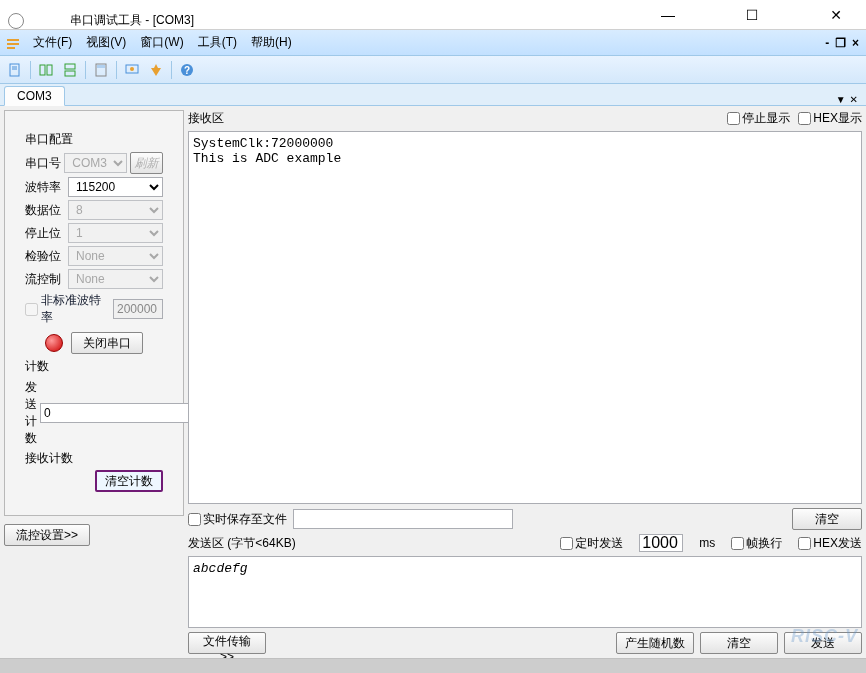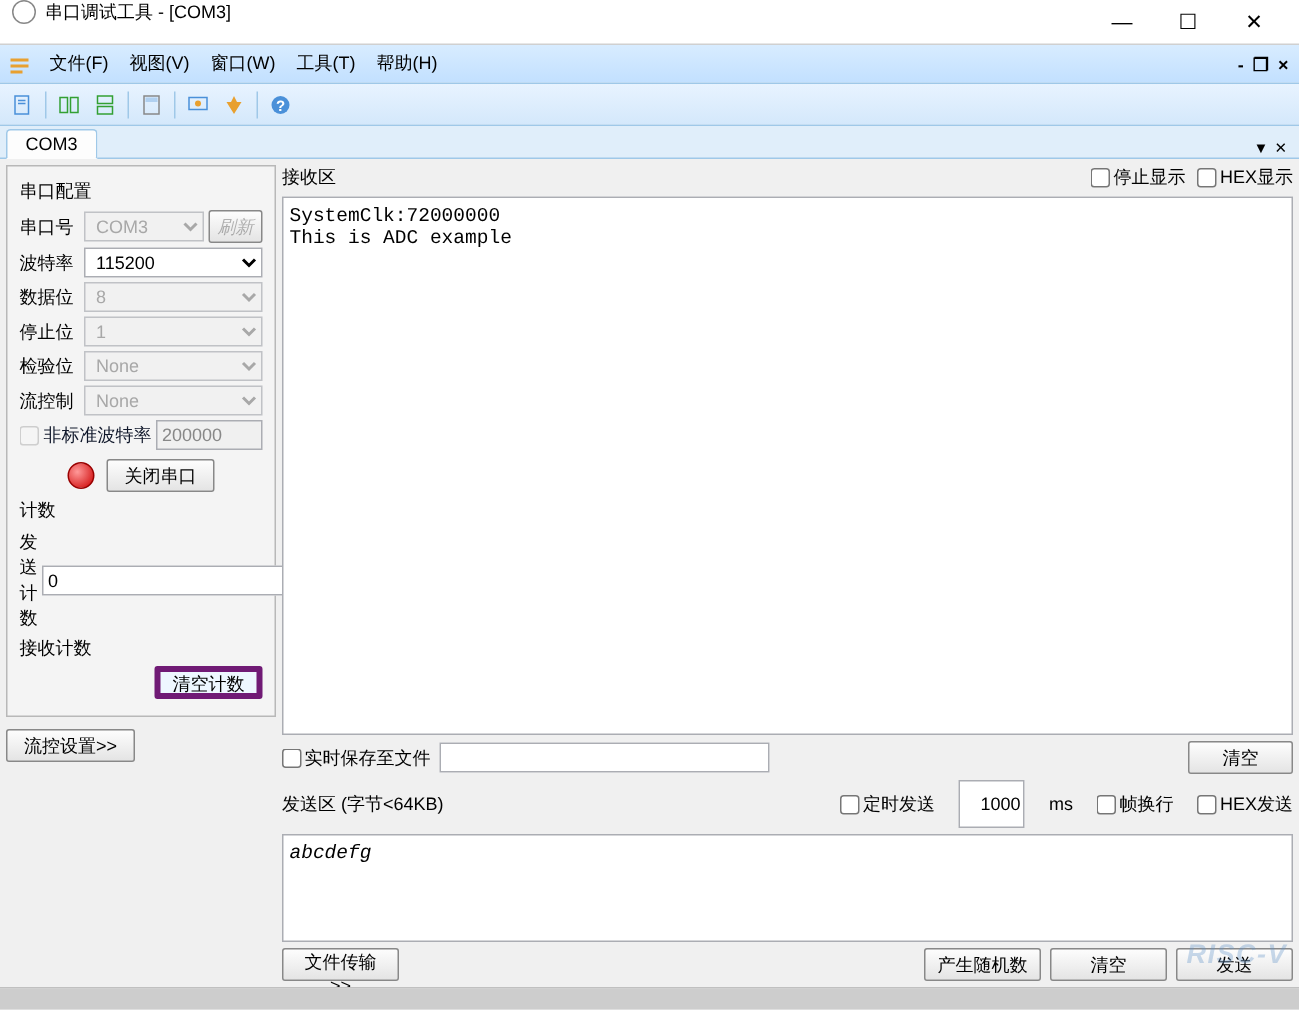--- a/index.html
+++ b/index.html
@@ -1,56 +1,56 @@
 <!DOCTYPE html>
 <html><head>
 <meta charset="utf-8">
 <style>
 * { box-sizing: border-box; margin: 0; padding: 0; }
 body { font-family: "Microsoft YaHei", "SimSun", sans-serif; font-size: 12px; background: #fff; width: 866px; height: 673px; overflow: hidden; }
-.titlebar { height: 30px; background: #fff; border-bottom: 1px solid #d0d0d0; display: flex; align-items: flex-start; padding: 0 8px; }
+.titlebar { height: 30px; background: #fff; border-bottom: 1px solid #d0d0d0; display: flex; align-items: flex-end; padding: 0 8px; gap: 40px; }
 .titlebar .app-icon { width: 16px; height: 16px; margin-right: 6px; border: 1px solid #888; border-radius: 50%; }
 .titlebar .title { flex: 1; font-size: 12px; }
 .titlebar .winbtn { width: 44px; height: 28px; display: flex; align-items: center; justify-content: center; font-size: 14px; font-family: "Segoe UI Symbol", sans-serif; }
 .menubar { height: 26px; background: linear-gradient(#d8ecff, #c2e0ff); display: flex; align-items: center; padding: 0 4px; border-bottom: 1px solid #9fc8e8; }
 .menubar .menu-icon { width: 18px; height: 18px; margin-right: 4px; display:flex; align-items:center; justify-content:center; }
 .menubar .menu-item { padding: 2px 7px; cursor: default; }
 .menubar .spacer { flex: 1; }
 .menubar .mdi-btn { padding: 0 3px; font-weight: bold; }
 .toolbar { height: 28px; background: linear-gradient(#e8f3ff, #d4e8fb); display: flex; align-items: center; padding: 0 4px; gap: 2px; border-bottom: 1px solid #9fc8e8; }
 .toolbar .tb-icon { width: 22px; height: 22px; display: flex; align-items: center; justify-content: center; border: 1px solid transparent; border-radius: 2px; }
 .toolbar .tb-sep { width: 1px; height: 18px; background: #9fc8e8; margin: 0 2px; }
 .tabstrip { height: 22px; background: #e0eefa; display: flex; align-items: flex-end; padding: 0 4px; border-bottom: 1px solid #9fc8e8; }
 .tabstrip .tab { background: #fdfdfd; border: 1px solid #9fc8e8; border-bottom: 1px solid #fdfdfd; padding: 2px 12px; margin-bottom: -1px; border-radius: 3px 3px 0 0; }
 .tabstrip .tab-ctrl { margin-left: auto; display:flex; gap:4px; align-items:center; padding-right:4px; }
 .tabstrip .tab-ctrl span { font-size: 10px; }
 .client { display: flex; height: 552px; background: #f0f0f0; padding: 4px; gap: 4px; }
 .left-panel { width: 180px; display: flex; flex-direction: column; gap: 2px; }
-.group { border: 1px solid #b8b8b8; background: #f4f4f4; padding: 8px; }
+.group { border: 1px solid #b8b8b8; background: #f4f4f4; padding: 20px; }
 .group-title { font-size: 12px; margin-bottom: 4px; }
 .row { display: flex; align-items: center; margin-bottom: 3px; gap: 3px; }
 .row label { width: 40px; font-size: 12px; }
 .row select, .row input[type=text] { flex: 1; height: 20px; border: 1px solid #abadb3; background: #fff; font-size: 12px; padding: 0 3px; }
 .row select[disabled], .row input[disabled] { background: #f0f0f0; color: #888; }
 .btn { height: 22px; padding: 0 8px; border: 1px solid #888; background: linear-gradient(#fdfdfd,#e4e4e4); font-size: 12px; cursor: default; border-radius: 2px; }
-.btn.blue { border: 4px solid #701a75; background: #eef7ff; }
+.btn.blue { border: 2px solid #701a75; background: #eef7ff; }
 .red-dot { width: 18px; height: 18px; border-radius: 50%; background: radial-gradient(circle at 35% 35%, #ff9999, #cc0000); border: 1px solid #990000; }
 .right-panel { flex: 1; display: flex; flex-direction: column; gap: 4px; }
 .rx-header { display: flex; align-items: center; gap: 8px; }
 .rx-header .label { flex: 1; }
 .chk { display: flex; align-items: center; gap: 2px; }
 .chk input { width: 13px; height: 13px; }
 .rx-box { flex: 1; border: 1px solid #abadb3; background: #fff; padding: 4px; font-family: "Courier New", monospace; font-size: 13px; white-space: pre; overflow: auto; position: relative; }
 .savefile-row { display: flex; align-items: center; gap: 6px; }
 .savefile-row input.path { width: 220px; height: 20px; border: 1px solid #abadb3; }
 .savefile-row .spacer { flex: 1; }
 .savefile-row .btn { width: 70px; }
 .tx-header { display: flex; align-items: center; gap: 16px; }
 .tx-header .label { margin-right: auto; }
-.tx-header input.ms { width: 44px; height: 32px; border: 1px solid #abadb3; text-align: right; padding: 0 2px; font-size: 12px; }
+.tx-header input.ms { width: 44px; height: 18px; border: 1px solid #abadb3; text-align: left; padding: 0 2px; font-size: 16px; }
 .tx-box { height: 72px; border: 1px solid #abadb3; background: #fff; padding: 4px; font-family: "Courier New", monospace; font-size: 13px; resize: none; font-style: italic; }
 .tx-buttons { display: flex; gap: 6px; }
 .tx-buttons .btn { width: 78px; }
 .tx-buttons .spacer { flex: 1; }
 .scrollbar-h { height: 16px; background: #e8e8e8; border-top: 1px solid #c0c0c0; position: relative; }
 .scroll-thumb { position: absolute; left: 0; top: 0; bottom: 0; width: 100%; background: #cdcdcd; }
 .watermark { position: absolute; right: 8px; bottom: 26px; font-size: 18px; color: rgba(100,150,200,0.35); font-style: italic; font-weight: bold; letter-spacing: 1px; pointer-events: none; }
 </style>
 </head>
 <body>

